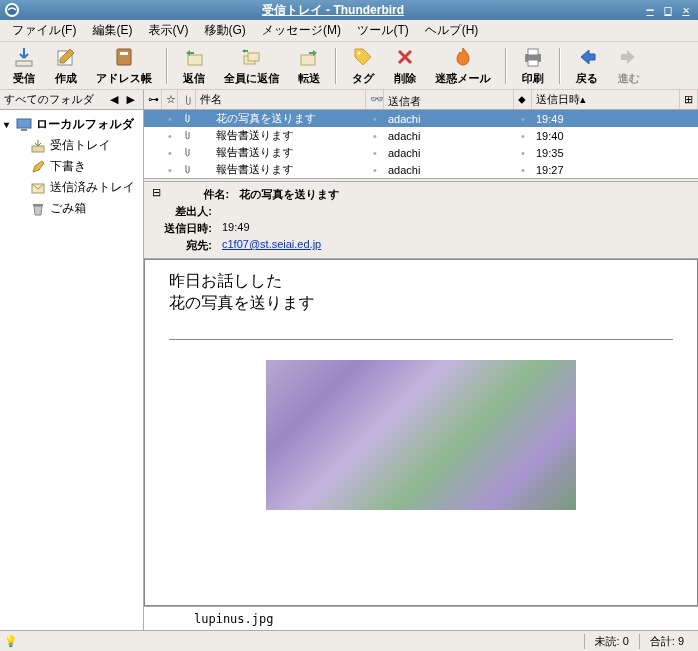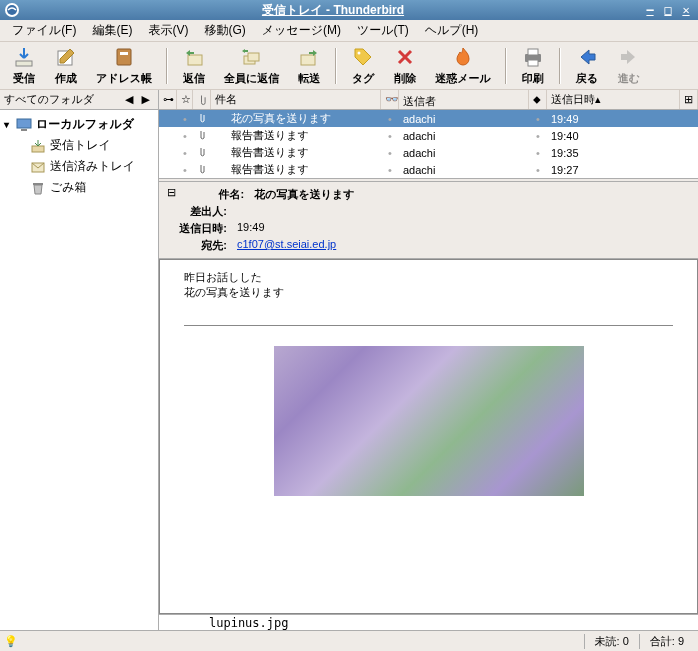--- a/index.html
+++ b/index.html
@@ -11,21 +11,21 @@
 .wincontrols span { width: 16px; height: 16px; display: flex; align-items: center; justify-content: center; font-family: monospace; font-weight: bold; cursor: pointer; }
 .menubar { background: #efebe7; height: 22px; display: flex; align-items: center; padding: 0 4px; border-bottom: 1px solid #d4ccc5; }
 .menubar .menuitem { padding: 16px 8px; cursor: pointer; }
 .toolbar { background: #efebe7; height: 48px; display: flex; align-items: center; padding: 2px 4px; border-bottom: 1px solid #d4ccc5; gap: 2px; }
 .toolbtn { display: flex; flex-direction: column; align-items: center; justify-content: center; padding: 2px 8px; cursor: pointer; min-width: 40px; font-weight: bold; }
 .toolbtn .icon { width: 24px; height: 24px; display: flex; align-items: center; justify-content: center; }
 .toolbtn .lbl { font-size: 11px; margin-top: 2px; }
 .toolbar .sep { width: 2px; height: 36px; border-left: 1px solid #b0a89f; border-right: 1px solid #fff; margin: 0 4px; }
 .toolbtn.disabled { opacity: 0.4; }
 .mainarea { display: flex; height: 540px; }
-.sidebar { width: 159px; background: #efebe7; border-right: 1px solid #adadad; display: flex; flex-direction: column; }
+.sidebar { width: 144px; background: #efebe7; border-right: 1px solid #adadad; display: flex; flex-direction: column; }
 .sidebar-header { height: 20px; border-bottom: 1px solid #adadad; display: flex; align-items: center; padding: 0 4px; font-size: 11px; }
 .sidebar-header .spacer { flex: 1; }
 .sidebar-header .nav { cursor: pointer; padding: 0 4px; }
 .tree { padding: 4px 2px; background: #fff; flex: 1; }
 .tree-item { display: flex; align-items: center; padding: 2px 0 2px 2px; cursor: pointer; }
 .tree-item.root { font-weight: bold; }
 .tree-item.child { padding-left: 28px; }
 .tree-item .twisty { width: 12px; font-size: 10px; }
 .tree-item .ticon { width: 16px; height: 16px; margin-right: 4px; display: flex; align-items: center; justify-content: center; }
 .content { flex: 1; display: flex; flex-direction: column; }
@@ -42,25 +42,25 @@
 .mcell.attach { width: 18px; text-align: center; } .mcell.subject { width: 170px; padding-left: 20px; }
 .mcell.read { width: 18px; text-align: center; color: #aaa; } .mcell.sender { width: 130px; }
 .mcell.junk { width: 18px; text-align: center; color: #aaa; } .mcell.date { flex: 1; }
 .splitter { height: 4px; background: #efebe7; border-top: 1px solid #adadad; border-bottom: 1px solid #adadad; cursor: ns-resize; }
 .msgheader { background: #efebe7; padding: 4px 8px; border-bottom: 1px solid #adadad; font-size: 11px; }
 .msgheader .row { display: flex; padding: 1px 0; }
 .msgheader .k { width: 60px; text-align: right; margin-right: 10px; font-weight: bold; }
 .msgheader .v a { color: #0033cc; text-decoration: underline; }
 .msgheader .collapse { float: left; margin-right: 8px; cursor: pointer; }
 .msgbody { flex: 1; background: #fff; overflow: auto; padding: 10px 24px; border: 1px solid #888; margin: 0; }
-.msgbody .text { font-size: 11px; line-height: 1.4; }
+.msgbody .text { font-size: 16px; line-height: 1.4; }
 .msgbody hr { margin: 24px 0 12px 0; border: none; border-top: 1px solid #888; }
 .imgwrap { text-align: center; margin-top: 20px; }
 .imgwrap .fakeimg { width: 310px; height: 150px; display: inline-block; background: linear-gradient(135deg, #b8a8d0 0%, #9b87c4 20%, #c4b5dd 40%, #8fb88f 60%, #a896d0 80%, #7a9a7a 100%); }
-.attachbar { height: 16px; background: #fff; border-top: 1px solid #adadad; display: flex; align-items: center; padding: 0 50px; font-family: monospace; }
+.attachbar { height: 24px; background: #fff; border-top: 1px solid #adadad; display: flex; align-items: center; padding: 0 50px; font-family: monospace; }
 .statusbar { height: 22px; background: #efebe7; border-top: 1px solid #adadad; display: flex; align-items: center; padding: 0 4px; font-size: 11px; }
 .statusbar .bulb { width: 16px; } .statusbar .spacer { flex: 1; }
 .statusbar .stat { padding: 0 10px; border-left: 1px solid #adadad; }
 svg { display: block; }
 </style>
 </head>
 <body>
 
 <div class="titlebar">
   <span class="appicon">
@@ -225,20 +225,28 @@
             <svg width="16" height="16" viewBox="0 0 16 16">
               <rect x="2" y="8" width="12" height="6" fill="#e8d8a8" stroke="#a89858"></rect>
               <path d="M8 2v6m-3-3l3 3 3-3" stroke="#4a8a4a" fill="none"></path>
             </svg>
           </span>
           <span>受信トレイ</span>
         </div>
       <div class="tree-item child">
           <span class="ticon">
             <svg width="16" height="16" viewBox="0 0 16 16">
+              <path d="M3 13l2-6 7-5 2 2-5 7z" fill="#e8b84a" stroke="#a8882a"></path>
+            </svg>
+          </span>
+          <span>下書き</span>
+        </div>
+      <div class="tree-item child">
+          <span class="ticon">
+            <svg width="16" height="16" viewBox="0 0 16 16">
               <rect x="2" y="4" width="12" height="9" fill="#f0e8c8" stroke="#a89858"></rect>
               <path d="M2 4l6 5 6-5" stroke="#a89858" fill="none"></path>
             </svg>
           </span>
           <span>送信済みトレイ</span>
         </div>
       <div class="tree-item child">
           <span class="ticon">
             <svg width="16" height="16" viewBox="0 0 16 16">
               <path d="M4 5h8l-1 9H5z" fill="#c8c8c8" stroke="#888"></path>

